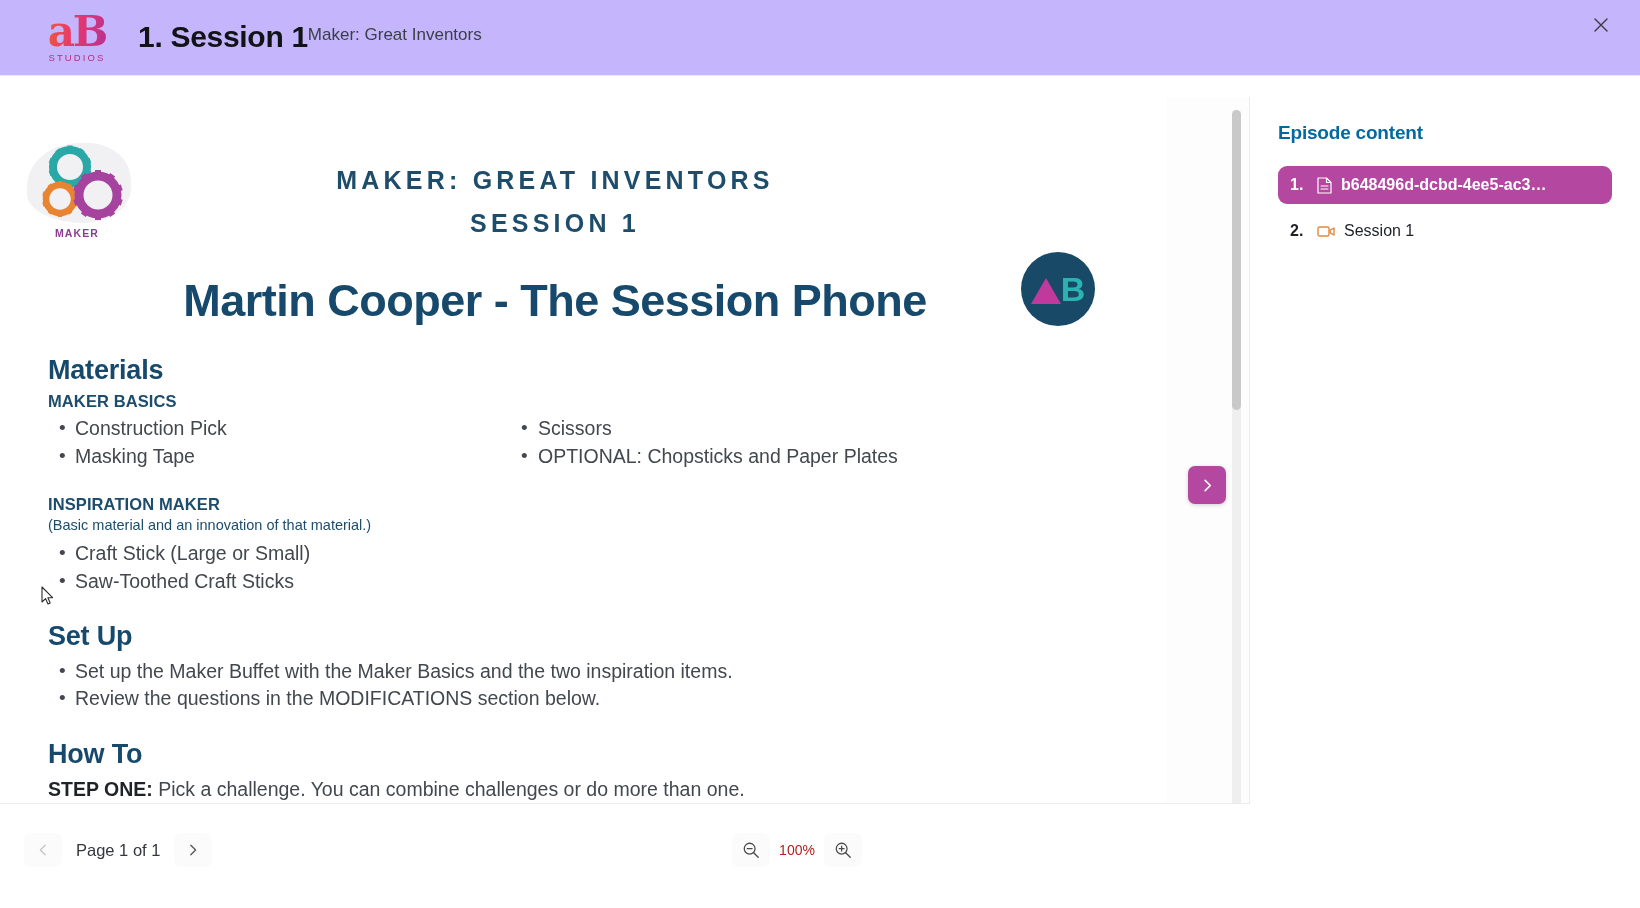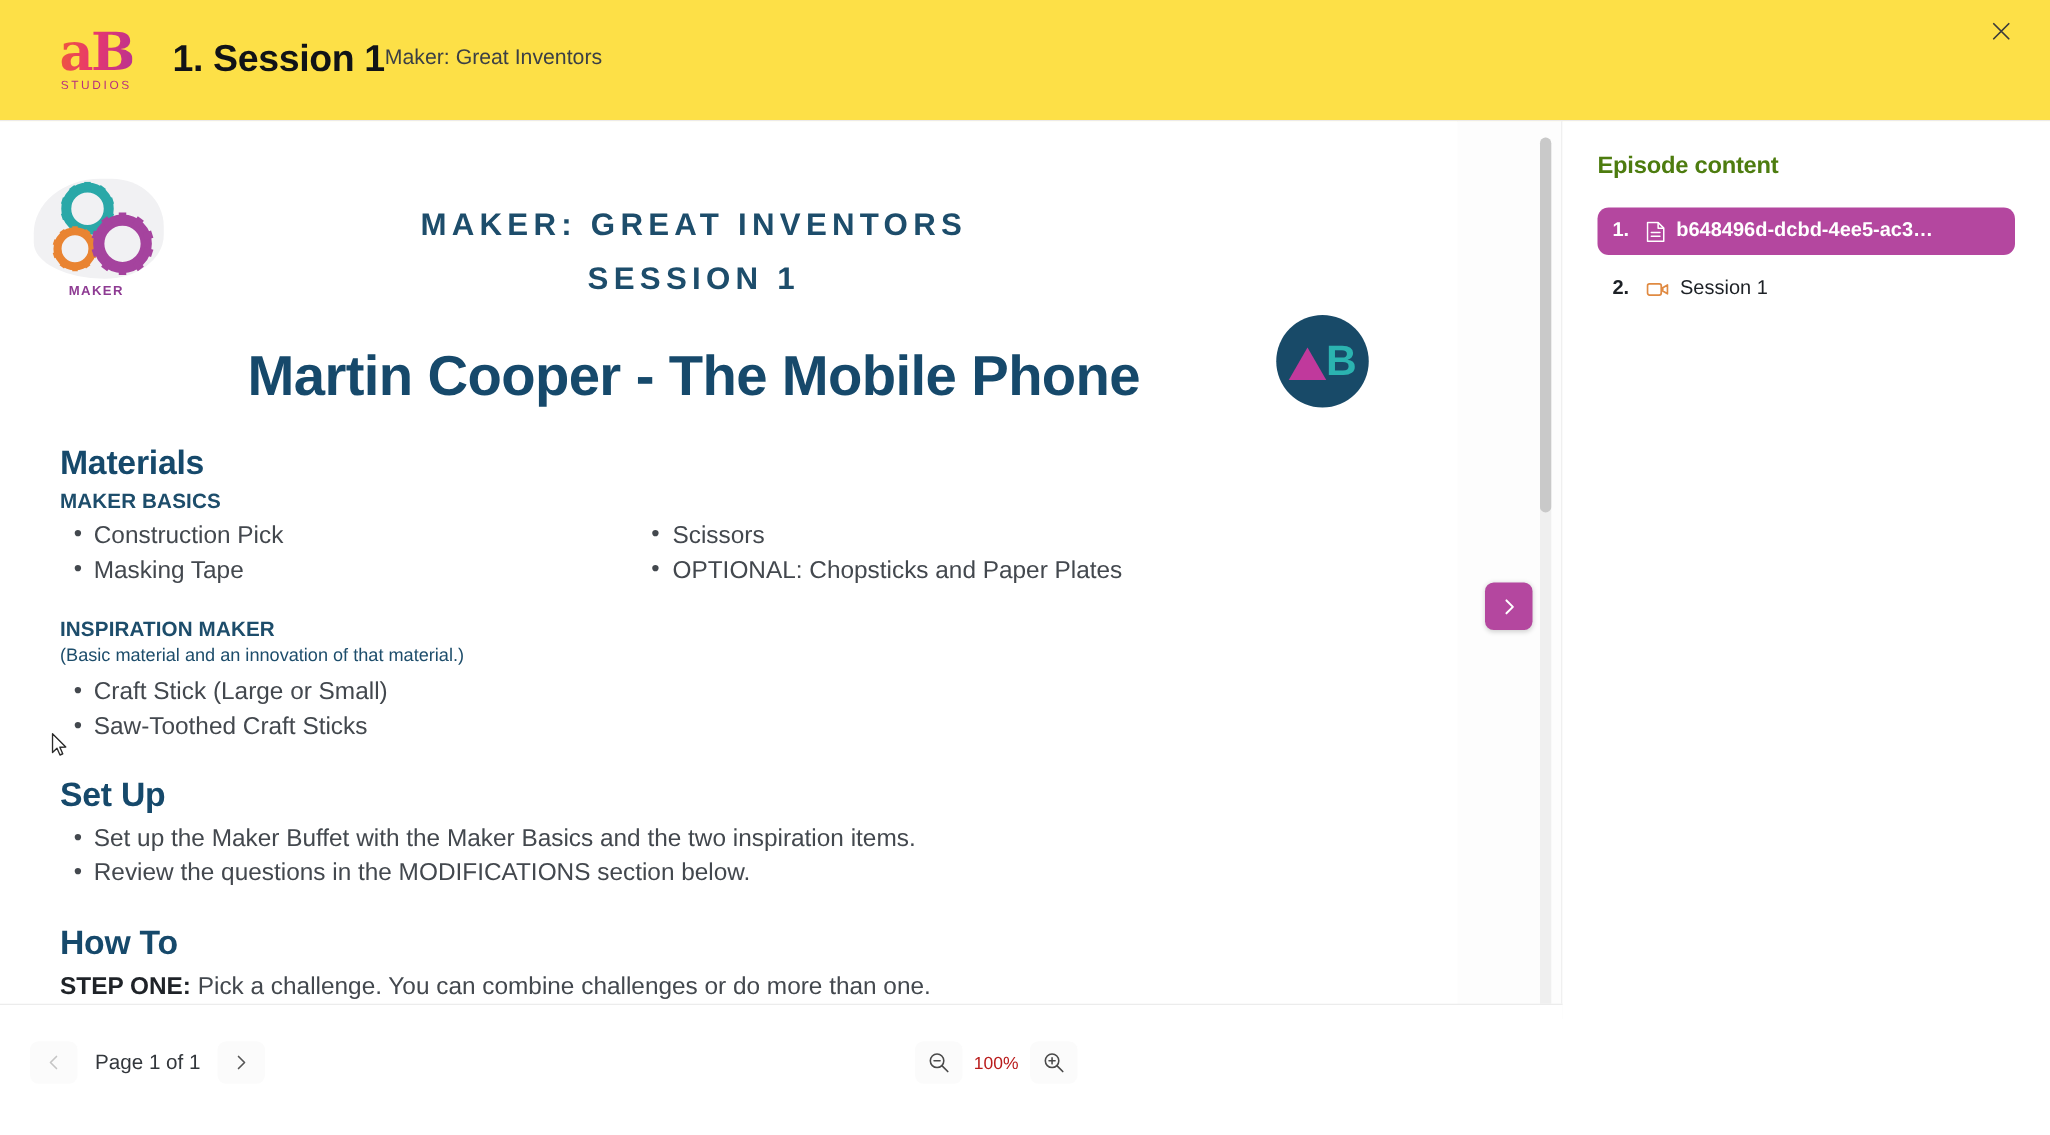--- a/index.html
+++ b/index.html
@@ -6,22 +6,22 @@
   html, body {
     width: 1640px; height: 908px;
     font-family: "Liberation Sans", sans-serif;
     background: #ffffff;
     overflow: hidden;
   }
   #app { position: relative; width: 1640px; height: 908px; background:#fff; }
 
   
   .header {
-    position: absolute; top:0; left:0; width:1640px; height:97px;
-    background:#fde047;
+    position: absolute; top:0; left:0; width:1640px; height:76px;
+    background:#c4b5fd;
     border-bottom:1px solid #eceaea;
     display:flex; align-items:center;
   }
   .brand-logo {
     width: 78px; height: 70px;
     margin-left: 38px;
     display:flex; flex-direction:column; align-items:center; justify-content:center;
   }
   .brand-mark {
     font-size: 42px; font-weight:700; line-height:0.95;
@@ -142,21 +142,21 @@
     background:#b4479f; border-radius:7px; border:none; cursor:pointer;
     display:flex; align-items:center; justify-content:center;
     box-shadow: 0 1px 4px rgba(0,0,0,0.18);
   }
 
   
   .sidebar {
     position:absolute; left:1250px; top:97px; width:390px; height:811px;
     background:#ffffff; padding: 25px 28px 0 28px;
   }
-  .sidebar-title { font-size:19px; font-weight:700; color:#4d7c0f; margin-bottom: 22px; letter-spacing:-0.2px; }
+  .sidebar-title { font-size:19px; font-weight:700; color:#0369a1; margin-bottom: 22px; letter-spacing:-0.2px; }
   .ep-item {
     display:flex; align-items:center; gap:9px;
     height: 38px; border-radius:9px; padding: 0 12px; margin-bottom: 8px;
     font-size: 16px; color:#1d2126; cursor:pointer;
   }
   .ep-item.active { background:#b4479f; color:#ffffff; }
   .ep-idx { font-weight:600; min-width:18px; }
   .ep-icon { display:flex; align-items:center; }
   .ep-label { white-space:nowrap; overflow:hidden; text-overflow:ellipsis; }
   .ep-item.active .ep-label { font-weight:600; }
@@ -267,21 +267,21 @@
       <div class="ab-circle">
         <div class="ab-tri"></div>
         <div class="ab-b">B</div>
       </div>
 
       <div class="doc-kicker">
         <div>MAKER: GREAT INVENTORS</div>
         <div>SESSION 1</div>
       </div>
 
-      <div class="doc-title">Martin Cooper - The Mobile Phone</div>
+      <div class="doc-title">Martin Cooper - The Session Phone</div>
 
       <div class="doc-body">
 
         <div class="sec-h">Materials</div>
         <div class="sub-h" style="margin-top:0;">MAKER BASICS</div>
 
         <div class="two-col">
           <div class="col-a">
             <ul class="bullets">
               <li>Construction Pick</li>

